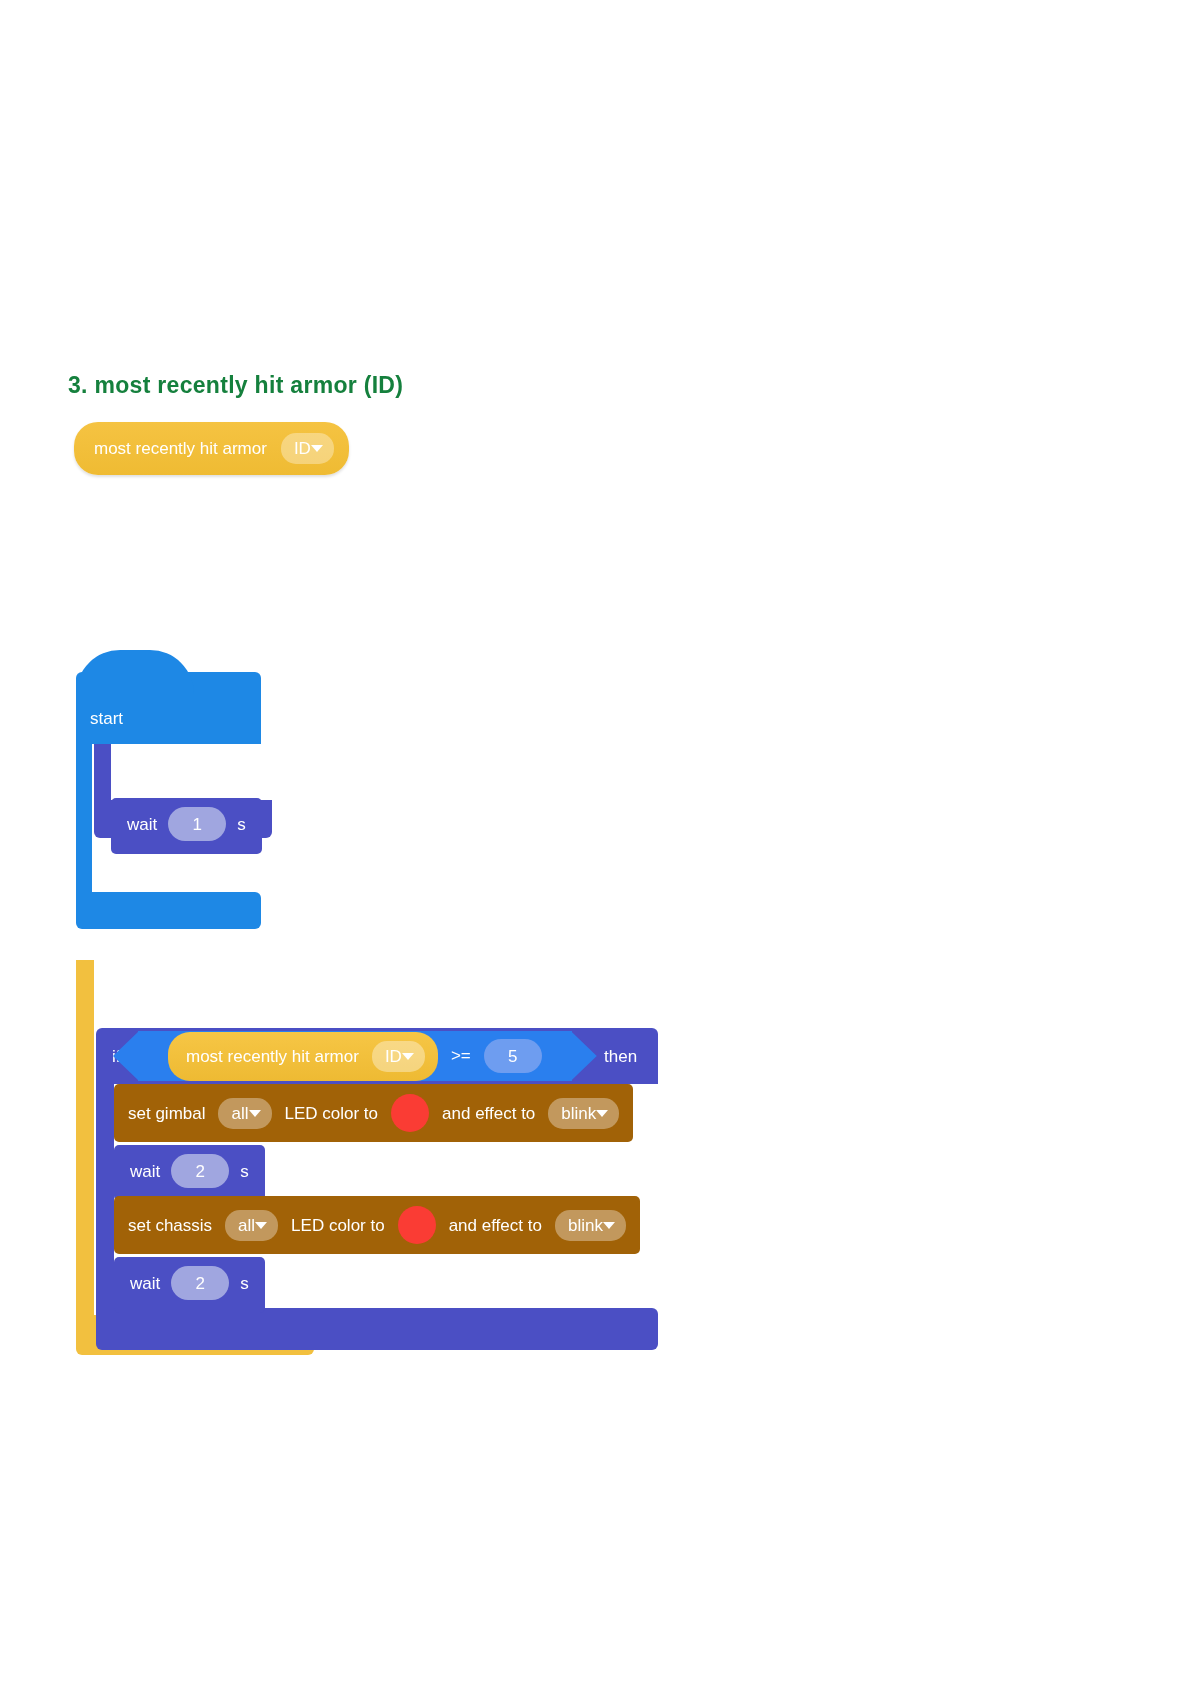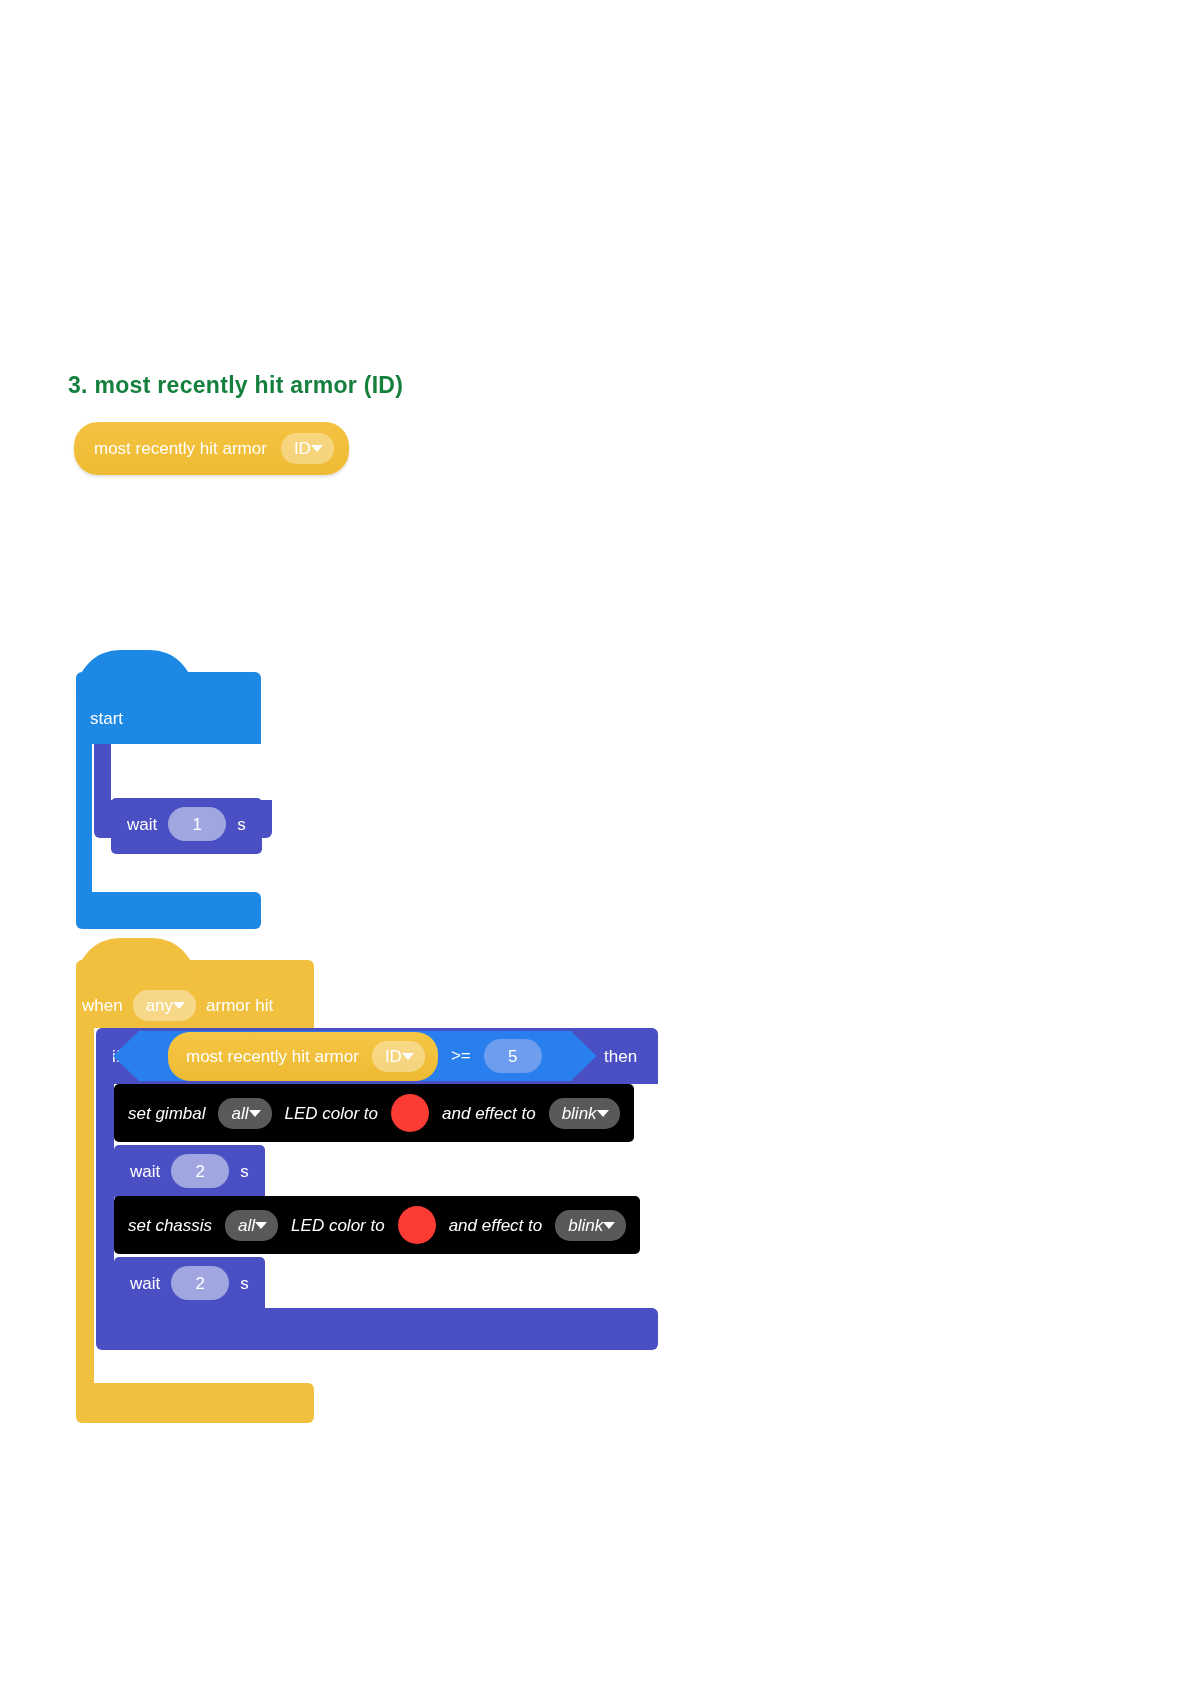--- a/index.html
+++ b/index.html
@@ -289,25 +289,24 @@
     width: 562px;
     height: 42px;
     border-radius: 0 6px 6px 6px;
   }
 
   
   .led-block {
     display: inline-flex;
     align-items: center;
     gap: 13px;
-    background: #000000;
+    background: #a16207;
     border-radius: 5px;
     padding: 10px 14px;
     position: relative;
-    font-style: italic;
   }
   .led-block .dropdown { background: rgba(255,255,255,0.35); }
   .color-swatch {
     width: 38px;
     height: 38px;
     border-radius: 50%;
     background: #fa3c34;
     display: inline-block;
   }
 </style>
@@ -348,30 +347,20 @@
         <span class="blk-label">wait</span>
         <span class="numfield">1</span>
         <span class="blk-label">s</span>
       </div>
     </div>
   </div>
 </div>
 
 <div class="script-hit">
 
-  <div class="hit-hat">
-    <div class="hit-row">
-      <span class="blk-label">when</span>
-      <span class="dropdown">
-        <span class="blk-label">any</span>
-        <span class="caret"></span>
-      </span>
-      <span class="blk-label">armor hit</span>
-    </div>
-  </div>
   <div class="hit-side"></div>
   <div class="hit-foot"></div>
 
   <div class="ifelse">
 
     <div class="if-head">
       <span class="blk-label if-word">if</span>
 
       <div class="bool-hex-outer">
         <div class="hexwrap">

